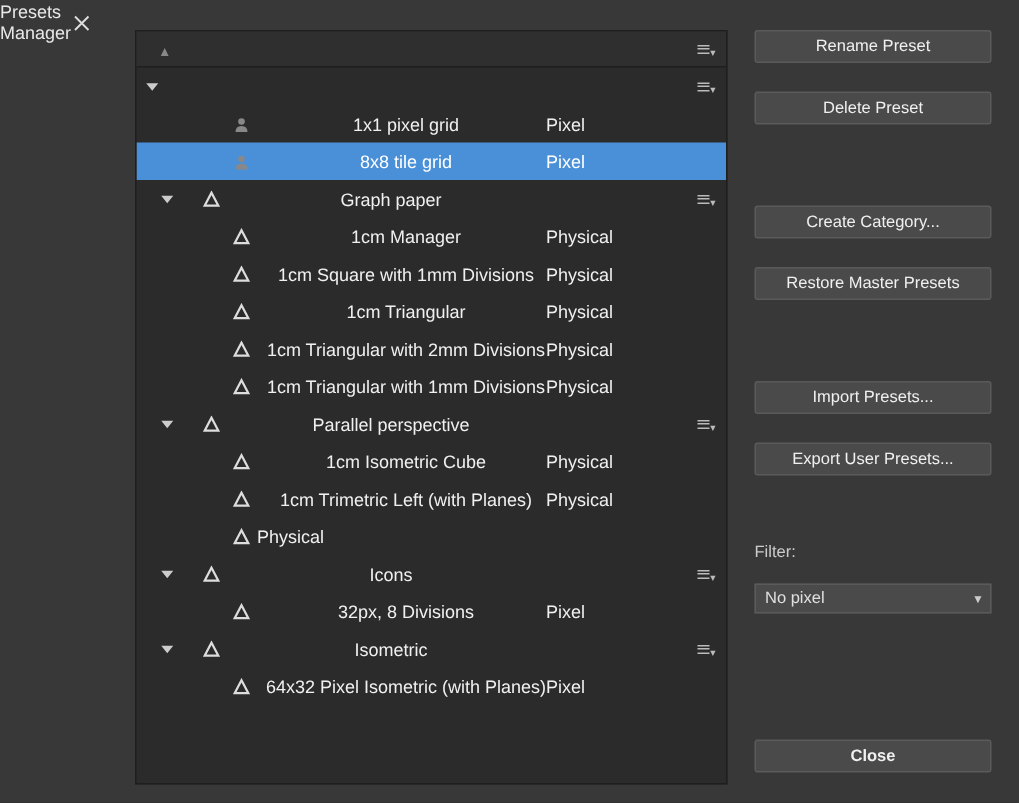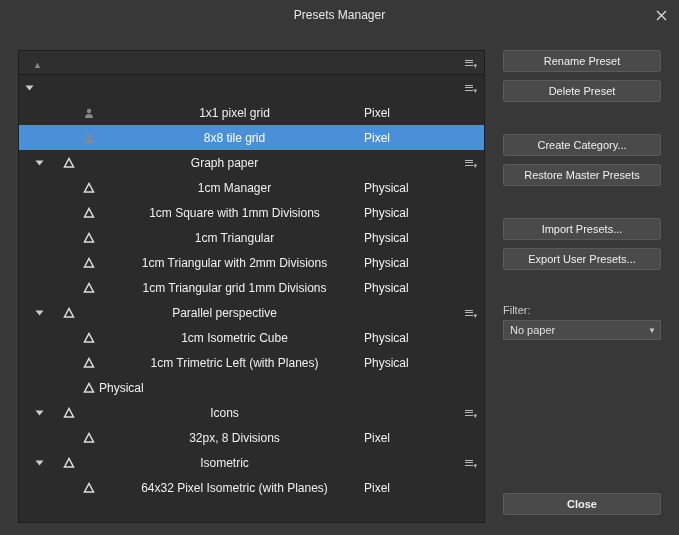--- a/index.html
+++ b/index.html
@@ -1,17 +1,17 @@
 <!DOCTYPE html>
 <html><head>
 <meta charset="utf-8">
 <style>
 * { box-sizing: border-box; margin: 0; padding: 0; font-family: "Segoe UI", Arial, sans-serif; }
 body { background: #383838; width: 679px; height: 535px; overflow: hidden; color: #e0e0e0; }
-.dialog { width: 679px; height: 535px; background: #383838; display: flex; flex-direction: column; }
+.dialog { width: 679px; height: 535px; background: #383838; display: flex; }
 .titlebar { height: 30px; display: flex; align-items: center; justify-content: center; position: relative; background: #383838; }
 .titlebar .title { font-size: 12px; color: #e8e8e8; }
 .titlebar .closebtn { position: absolute; right: 8px; top: 5px; width: 20px; height: 20px; display: flex; align-items: center; justify-content: center; cursor: pointer; }
 .closebtn svg { width: 11px; height: 11px; }
 .content { flex: 1; display: flex; padding: 20px 18px 12px 18px; gap: 18px; }
 .listwrap { flex: 1; background: #2b2b2b; border: 1px solid #1e1e1e; display: flex; flex-direction: column; min-width: 0; }
 .listheader { height: 24px; background: #2f2f2f; border-bottom: 1px solid #1e1e1e; display: flex; align-items: center; }
 .listheader .colname { flex: 1; padding-left: 10px; }
 .listheader .sortarrow { font-size: 9px; color: #888; margin-left: 4px; }
 .listheader .colmenu { width: 30px; display:flex; align-items:center; justify-content:center;}
@@ -22,21 +22,21 @@
 .cell-expand { display: flex; align-items:center; justify-content:center; flex-shrink:0;}
 .cell-name { flex: 1; padding-left: 6px; white-space: nowrap; overflow:hidden;text-align:center;}
 .cell-type { width: 90px; flex-shrink:0;}
 .cell-menu { width: 30px; display:flex; align-items:center; justify-content:center; flex-shrink:0;}
 .indent0 .cell-expand { width: 20px; }
 .indent1 .cell-expand { width: 40px; }
 .indent2 .cell-expand { width: 60px; }
 .hamburger { display:inline-flex; flex-direction:column; gap:1.5px; position:relative;}
 .hamburger .hl { width:8px; height:1px; background:#bbb;}
 .hamburger .hd { position:absolute; right:-4px; bottom:-2px; font-size:7px; color:#bbb; line-height:4px;}
-.sidepanel { width: 158px; flex-shrink:0; display: flex; flex-direction: column; }
+.sidepanel { width: 158px; flex-shrink:0; display: flex; flex-direction: column; gap: 11px; }
 .btn { height: 22px; background: #4a4a4a; border: 1px solid #5a5a5a; border-radius: 2px; color: #f0f0f0; font-size: 11px; display: flex; align-items: center; justify-content: center; cursor: pointer; margin-bottom: 8px;}
 .gap { height: 24px; }
 .filterlabel { font-size: 11px; color: #ccc; margin-top: 26px; margin-bottom: 4px;}
 .select { height: 20px; background: #4a4a4a; border: 1px solid #5a5a5a; display:flex; align-items:center; padding:0 6px; font-size:11px; position:relative; cursor:pointer;}
 .select .sarrow { position:absolute; right:4px; font-size:8px; color:#ccc;}
 .spacer { flex: 1; }
 .tri { width:0; height:0; border-top:4px solid transparent; border-bottom:4px solid transparent; border-left:5px solid #ccc; }
 .tri.open { transform: rotate(90deg);}
 .closebtnwrap { margin-top: auto; font-weight: bold; }
 svg.presetico { width:12px; height:12px; }
@@ -174,21 +174,21 @@
             <div class="cell-type">Physical</div>
             <div class="cell-menu"></div>
           </div>
           <div class="row indent2">
             <div class="cell-expand"></div>
             <div class="cell-icon">
               <svg class="presetico" viewBox="0 0 12 12">
                 <path class="af" d="M6 1.5 L10.5 10 L1.5 10 Z"></path>
               </svg>
             </div>
-            <div class="cell-name">1cm Triangular grid 1mm Divisions</div>
+            <div class="cell-name">1cm Triangular with 1mm Divisions</div>
             <div class="cell-type">Physical</div>
             <div class="cell-menu"></div>
           </div>
           <div class="row indent1">
             <div class="cell-expand">
               <div class="tri open"></div>
             </div>
             <div class="cell-icon">
               <svg class="presetico" viewBox="0 0 12 12">
                 <path class="af" d="M6 1.5 L10.5 10 L1.5 10 Z"></path>
@@ -306,20 +306,20 @@
       <div class="btn">Rename Preset</div>
       <div class="btn">Delete Preset</div>
       <div class="gap"></div>
       <div class="btn">Create Category...</div>
       <div class="btn">Restore Master Presets</div>
       <div class="gap"></div>
       <div class="btn">Import Presets...</div>
       <div class="btn">Export User Presets...</div>
       <div class="filterlabel">Filter:</div>
       <div class="select">
-        <span>No paper</span>
+        <span>No pixel</span>
         <span class="sarrow">▼</span>
       </div>
       <div class="spacer"></div>
       <div class="btn closebtnwrap">Close</div>
     </div>
   </div>
 </div>
 
 </body></html>

